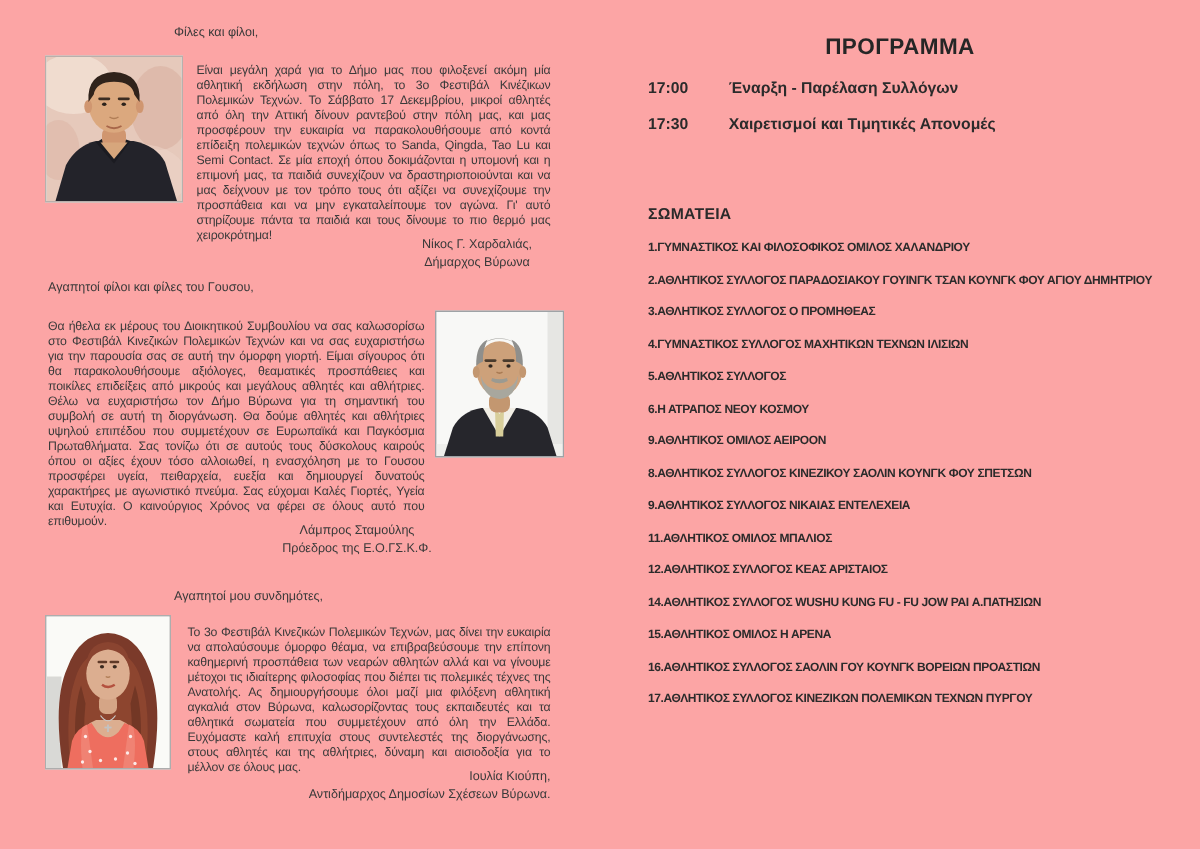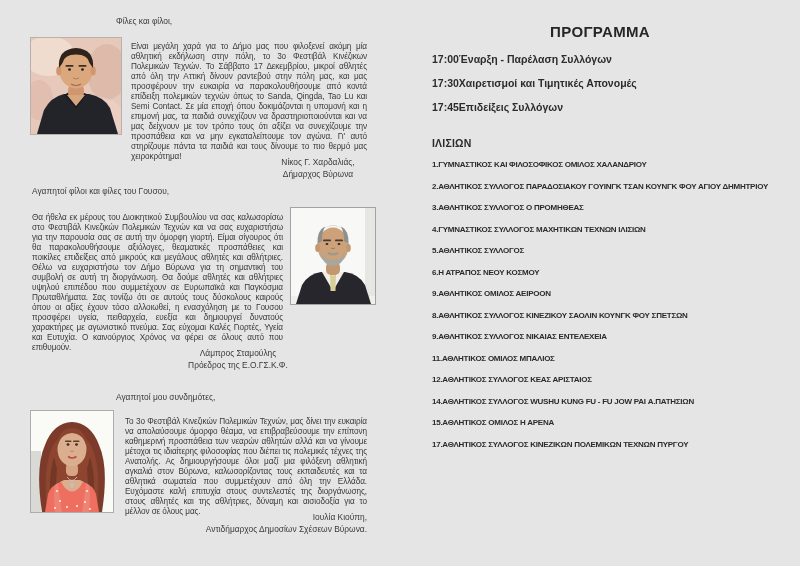--- a/index.html
+++ b/index.html
@@ -1,17 +1,17 @@
 <!DOCTYPE html>
 <html><head>
 <meta charset="utf-8">
 <style>
   html,body { margin:0; padding:0; background:#ffffff; }
   .page {
-    position:relative; width:800px; height:566px; background:#e5e5e5;
+    position:relative; width:800px; height:566px; background:#fca5a5;
     font-family:"Liberation Sans", sans-serif; color:#3a3a3a; overflow:hidden;
   }
   
   .greeting { position:absolute; font-size:8.4px; line-height:10px; white-space:nowrap; }
   .g1 { left:116px; top:16px; }
   .g2 { left:32px;  top:186px; }
   .g3 { left:116px; top:392px; }
   .body-text { position:absolute; font-size:8.2px; line-height:10px; text-align:justify; letter-spacing:-0.1px; }
   .b1 { left:131px; top:34px;  width:236px; }
   .b2 { left:32px;  top:205px; width:251px; }
@@ -28,21 +28,21 @@
   .photo svg { display:block; width:100%; height:100%; }
   .photo1 { left:30px; top:37px;  width:92px; height:98px;  border:1px solid #b8b0ac; }
   .photo2 { left:290px; top:207px; width:86px; height:98px;  border:1px solid #9fa3a6; }
   .photo3 { left:30px; top:410px; width:84px; height:103px; border:1px solid #adadad; }
   
   .prog-title {
     position:absolute; left:432px; top:23px; width:336px; margin:0;
     text-align:center; font-size:15px; font-weight:bold; color:#262626; letter-spacing:0.3px;
   }
   .prog-items { position:absolute; left:432px; top:53px; display:flex; flex-direction:column; gap:12px; }
-  .prog-row { display:flex; gap:0; font-size:10.5px; font-weight:bold; color:#2b2b2b; white-space:nowrap; }
+  .prog-row { display:flex; gap:27px; font-size:10.5px; font-weight:bold; color:#2b2b2b; white-space:nowrap; }
   .clubs-title {
     position:absolute; left:432px; top:137px; margin:0;
     font-size:10.5px; font-weight:bold; color:#2b2b2b; letter-spacing:0.2px;
   }
   .clubs-list { position:absolute; left:432px; top:154px; }
   .club-row {
     height:21.5px; display:flex; align-items:center;
     font-size:8px; font-weight:bold; color:#2b2b2b; letter-spacing:-0.25px; white-space:nowrap;
   }
 </style>
@@ -168,26 +168,22 @@
         <div class="prog-row">
           <span class="time">17:00</span>
           <span class="plabel">Έναρξη - Παρέλαση Συλλόγων</span>
         </div>
 
         <div class="prog-row">
           <span class="time">17:30</span>
           <span class="plabel">Χαιρετισμοί και Τιμητικές Απονομές</span>
         </div>
 
-        <div class="prog-row">
-          <span class="time">17:45</span>
-          <span class="plabel">Επιδείξεις Συλλόγων</span>
-        </div>
       </div>
-    <h2 class="clubs-title">ΙΛΙΣΙΩΝ</h2>
+    <h2 class="clubs-title">ΣΩΜΑΤΕΙΑ</h2>
     <div class="clubs-list">
 
         <div class="club-row">1.ΓΥΜΝΑΣΤΙΚΟΣ ΚΑΙ ΦΙΛΟΣΟΦΙΚΟΣ ΟΜΙΛΟΣ ΧΑΛΑΝΔΡΙΟΥ</div>
 
         <div class="club-row">2.ΑΘΛΗΤΙΚΟΣ ΣΥΛΛΟΓΟΣ ΠΑΡΑΔΟΣΙΑΚΟΥ ΓΟΥΙΝΓΚ ΤΣΑΝ ΚΟΥΝΓΚ ΦΟΥ ΑΓΙΟΥ ΔΗΜΗΤΡΙΟΥ</div>
 
         <div class="club-row">3.ΑΘΛΗΤΙΚΟΣ ΣΥΛΛΟΓΟΣ Ο ΠΡΟΜΗΘΕΑΣ</div>
 
         <div class="club-row">4.ΓΥΜΝΑΣΤΙΚΟΣ ΣΥΛΛΟΓΟΣ ΜΑΧΗΤΙΚΩΝ ΤΕΧΝΩΝ ΙΛΙΣΙΩΝ</div>
 
@@ -204,18 +200,19 @@
 
         <div class="club-row">11.ΑΘΛΗΤΙΚΟΣ ΟΜΙΛΟΣ ΜΠΑΛΙΟΣ</div>
 
         <div class="club-row">12.ΑΘΛΗΤΙΚΟΣ ΣΥΛΛΟΓΟΣ ΚΕΑΣ ΑΡΙΣΤΑΙΟΣ</div>
 
 
         <div class="club-row">14.ΑΘΛΗΤΙΚΟΣ ΣΥΛΛΟΓΟΣ WUSHU KUNG FU - FU JOW PAI Α.ΠΑΤΗΣΙΩΝ</div>
 
         <div class="club-row">15.ΑΘΛΗΤΙΚΟΣ ΟΜΙΛΟΣ Η ΑΡΕΝΑ</div>
 
+        <div class="club-row">16.ΑΘΛΗΤΙΚΟΣ ΣΥΛΛΟΓΟΣ ΣΑΟΛΙΝ ΓΟΥ ΚΟΥΝΓΚ ΒΟΡΕΙΩΝ ΠΡΟΑΣΤΙΩΝ</div>
 
         <div class="club-row">17.ΑΘΛΗΤΙΚΟΣ ΣΥΛΛΟΓΟΣ ΚΙΝΕΖΙΚΩΝ ΠΟΛΕΜΙΚΩΝ ΤΕΧΝΩΝ ΠΥΡΓΟΥ</div>
       </div>
   </section>
 
 </div>
 
 </body></html>

